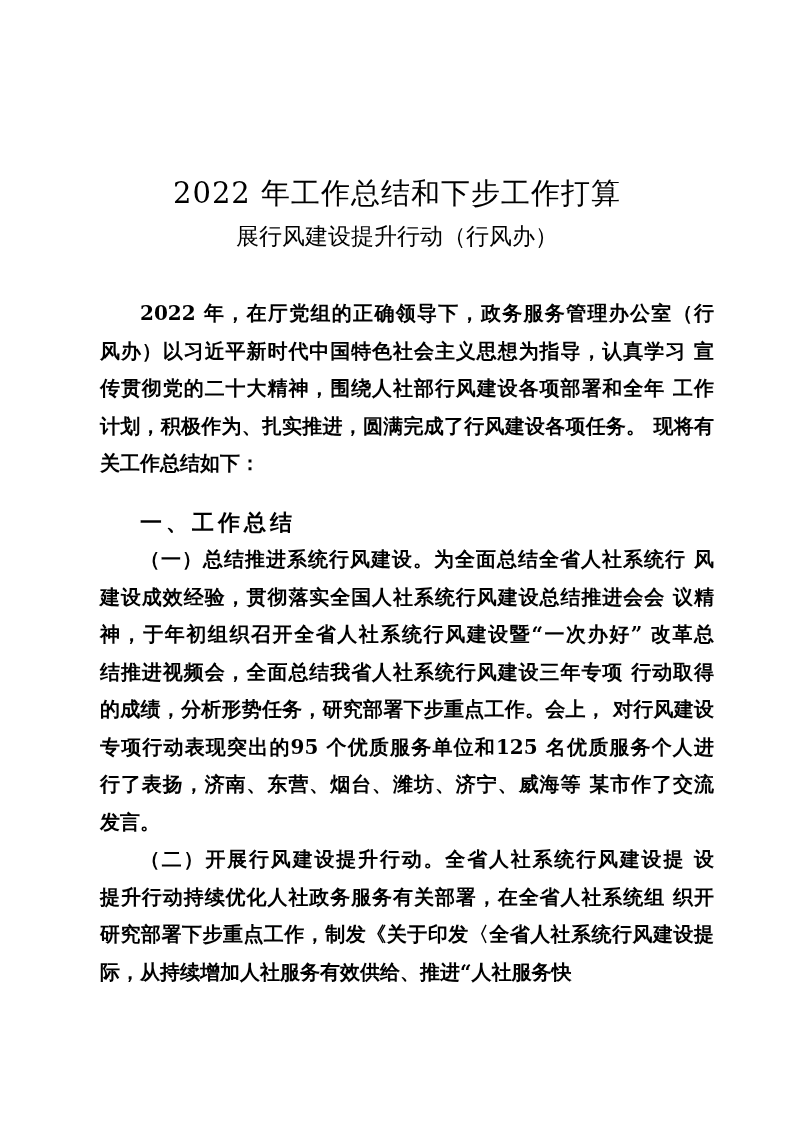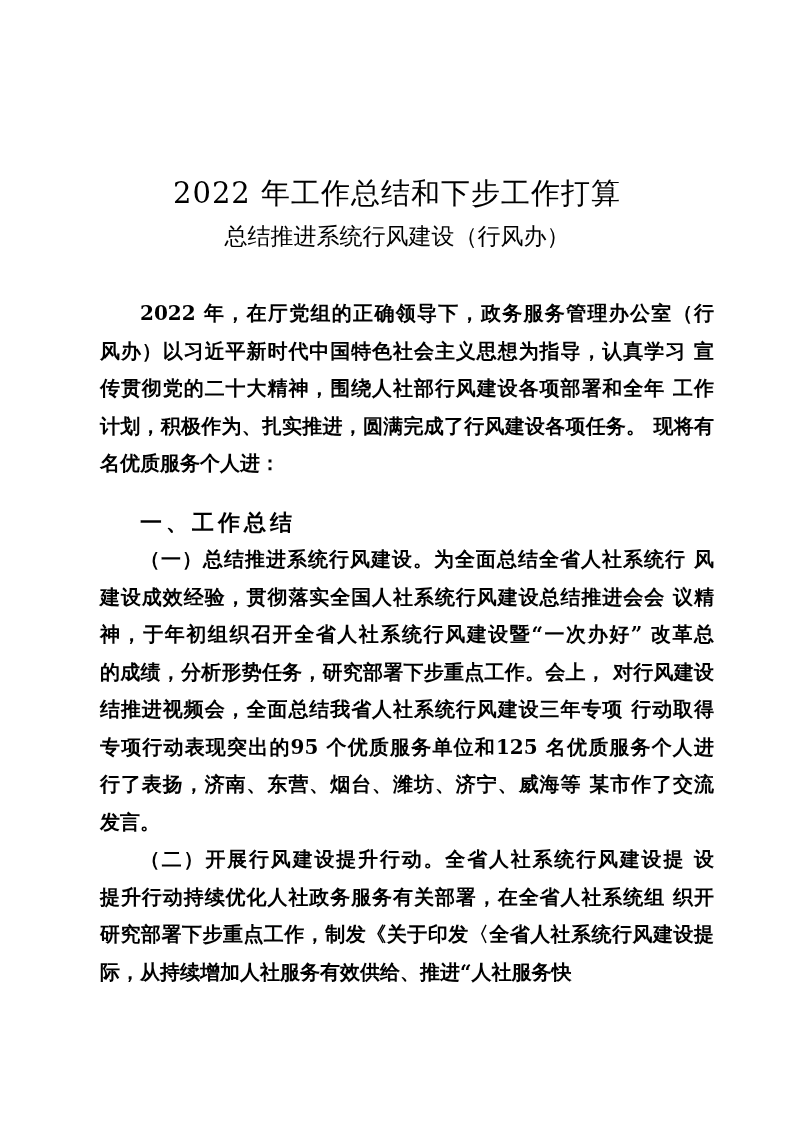--- a/index.html
+++ b/index.html
@@ -64,40 +64,40 @@
     margin-top: 21px;
   }
 </style>
 </head>
 <body>
 
 <div class="page">
 
   <h1 class="doc-title">2022 年工作总结和下步工作打算</h1>
 
-  <h2 class="doc-subtitle">总结推进系统行风建设（行风办）</h2>
+  <h2 class="doc-subtitle">展行风建设提升行动（行风办）</h2>
 
   <div class="doc-body">
 
     <div class="para">
       <div class="ln first">2022 年，在厅党组的正确领导下，政务服务管理办公室（行</div>
       <div class="ln">风办）以习近平新时代中国特色社会主义思想为指导，认真学习 宣</div>
       <div class="ln">传贯彻党的二十大精神，围绕人社部行风建设各项部署和全年 工作</div>
       <div class="ln">计划，积极作为、扎实推进，圆满完成了行风建设各项任务。 现将有</div>
-      <div class="ln last">名优质服务个人进：</div>
+      <div class="ln last">关工作总结如下：</div>
     </div>
 
     <div class="heading-line">一、工作总结</div>
 
     <div class="para">
       <div class="ln first">（一）总结推进系统行风建设。为全面总结全省人社系统行 风</div>
       <div class="ln">建设成效经验，贯彻落实全国人社系统行风建设总结推进会会 议精</div>
       <div class="ln">神，于年初组织召开全省人社系统行风建设暨“一次办好” 改革总</div>
+      <div class="ln">结推进视频会，全面总结我省人社系统行风建设三年专项 行动取得</div>
       <div class="ln">的成绩，分析形势任务，研究部署下步重点工作。会上， 对行风建设</div>
-      <div class="ln">结推进视频会，全面总结我省人社系统行风建设三年专项 行动取得</div>
       <div class="ln">专项行动表现突出的95 个优质服务单位和125 名优质服务个人进</div>
       <div class="ln">行了表扬，济南、东营、烟台、潍坊、济宁、威海等 某市作了交流</div>
       <div class="ln last">发言。</div>
     </div>
 
     <div class="para">
       <div class="ln first">（二）开展行风建设提升行动。全省人社系统行风建设提 设</div>
       <div class="ln">提升行动持续优化人社政务服务有关部署，在全省人社系统组 织开</div>
       <div class="ln">研究部署下步重点工作，制发《关于印发〈全省人社系统行风建设提</div>
       <div class="ln last">际，从持续增加人社服务有效供给、推进“人社服务快</div>

